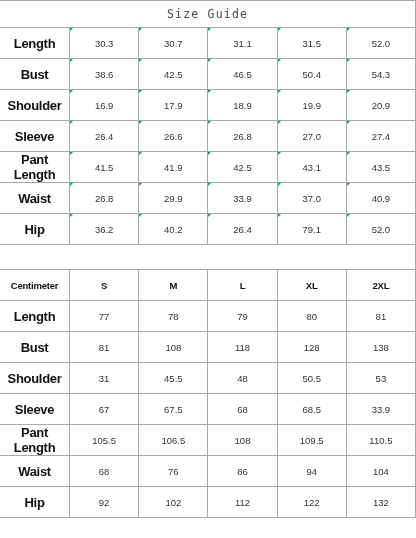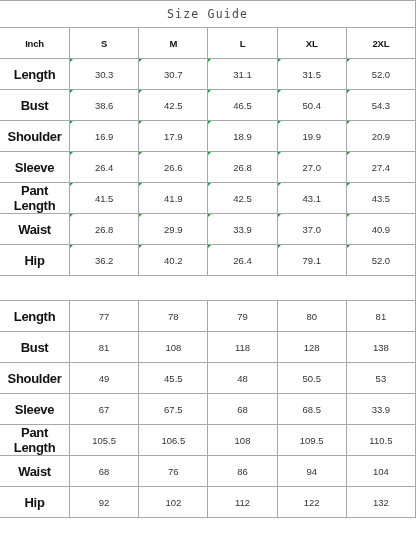--- a/index.html
+++ b/index.html
@@ -106,28 +106,20 @@
       <col class="size-col">
       <col class="size-col">
       <col class="size-col">
     </colgroup>
     <tbody>
 
       <tr>
         <td class="title-cell" colspan="6">Size Guide</td>
       </tr>
 
-      <tr>
-        <td class="head-cell">Inch</td>
-        <td class="head-cell">S</td>
-        <td class="head-cell">M</td>
-        <td class="head-cell">L</td>
-        <td class="head-cell">XL</td>
-        <td class="head-cell">2XL</td>
-      </tr>
 
       <tr>
         <td class="row-label">Length</td>
         <td class="value-cell marked">30.3</td>
         <td class="value-cell marked">30.7</td>
         <td class="value-cell marked">31.1</td>
         <td class="value-cell marked">31.5</td>
         <td class="value-cell marked">52.0</td>
       </tr>
 
@@ -182,20 +174,28 @@
         <td class="value-cell marked">40.2</td>
         <td class="value-cell marked">26.4</td>
         <td class="value-cell marked">79.1</td>
         <td class="value-cell marked">52.0</td>
       </tr>
 
       <tr>
         <td class="spacer-cell" colspan="6"></td>
       </tr>
 
+      <tr>
+        <td class="head-cell">Centimeter</td>
+        <td class="head-cell">S</td>
+        <td class="head-cell">M</td>
+        <td class="head-cell">L</td>
+        <td class="head-cell">XL</td>
+        <td class="head-cell">2XL</td>
+      </tr>
 
       <tr>
         <td class="row-label">Length</td>
         <td class="value-cell">77</td>
         <td class="value-cell">78</td>
         <td class="value-cell">79</td>
         <td class="value-cell">80</td>
         <td class="value-cell">81</td>
       </tr>
 
@@ -203,21 +203,21 @@
         <td class="row-label">Bust</td>
         <td class="value-cell">81</td>
         <td class="value-cell">108</td>
         <td class="value-cell">118</td>
         <td class="value-cell">128</td>
         <td class="value-cell">138</td>
       </tr>
 
       <tr>
         <td class="row-label">Shoulder</td>
-        <td class="value-cell">49</td>
+        <td class="value-cell">31</td>
         <td class="value-cell">45.5</td>
         <td class="value-cell">48</td>
         <td class="value-cell">50.5</td>
         <td class="value-cell">53</td>
       </tr>
 
       <tr>
         <td class="row-label">Sleeve</td>
         <td class="value-cell">67</td>
         <td class="value-cell">67.5</td>

